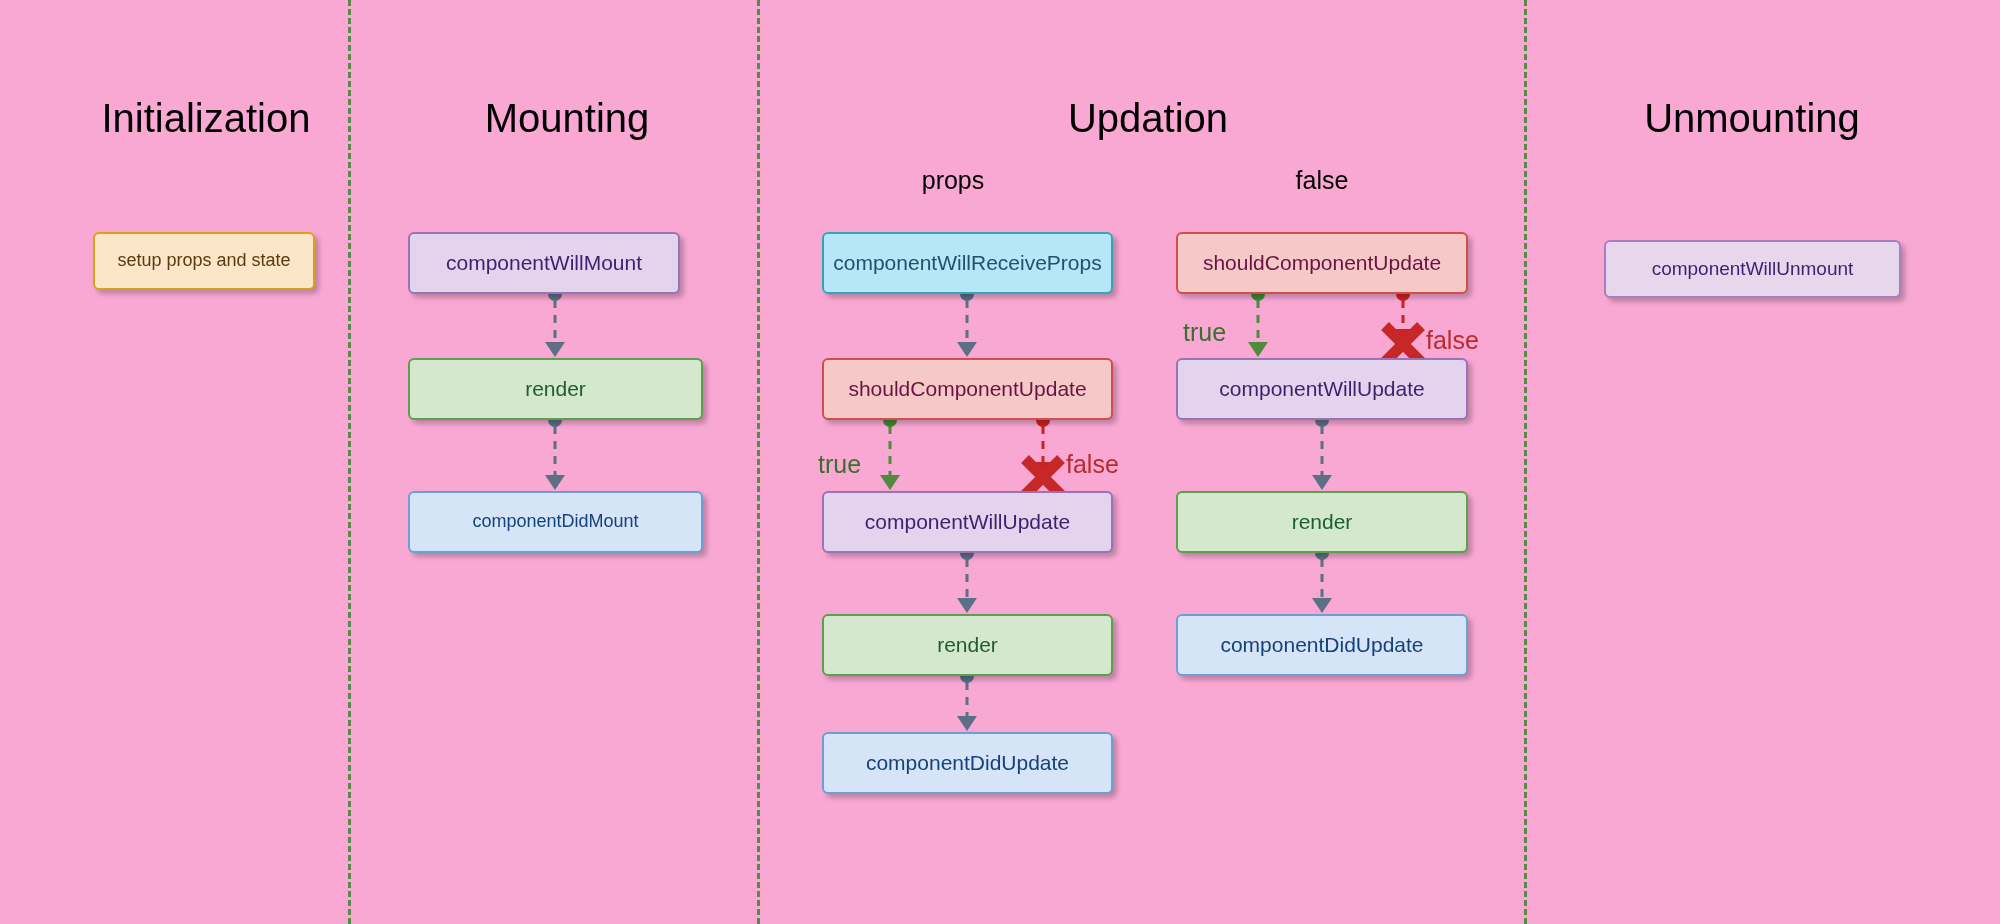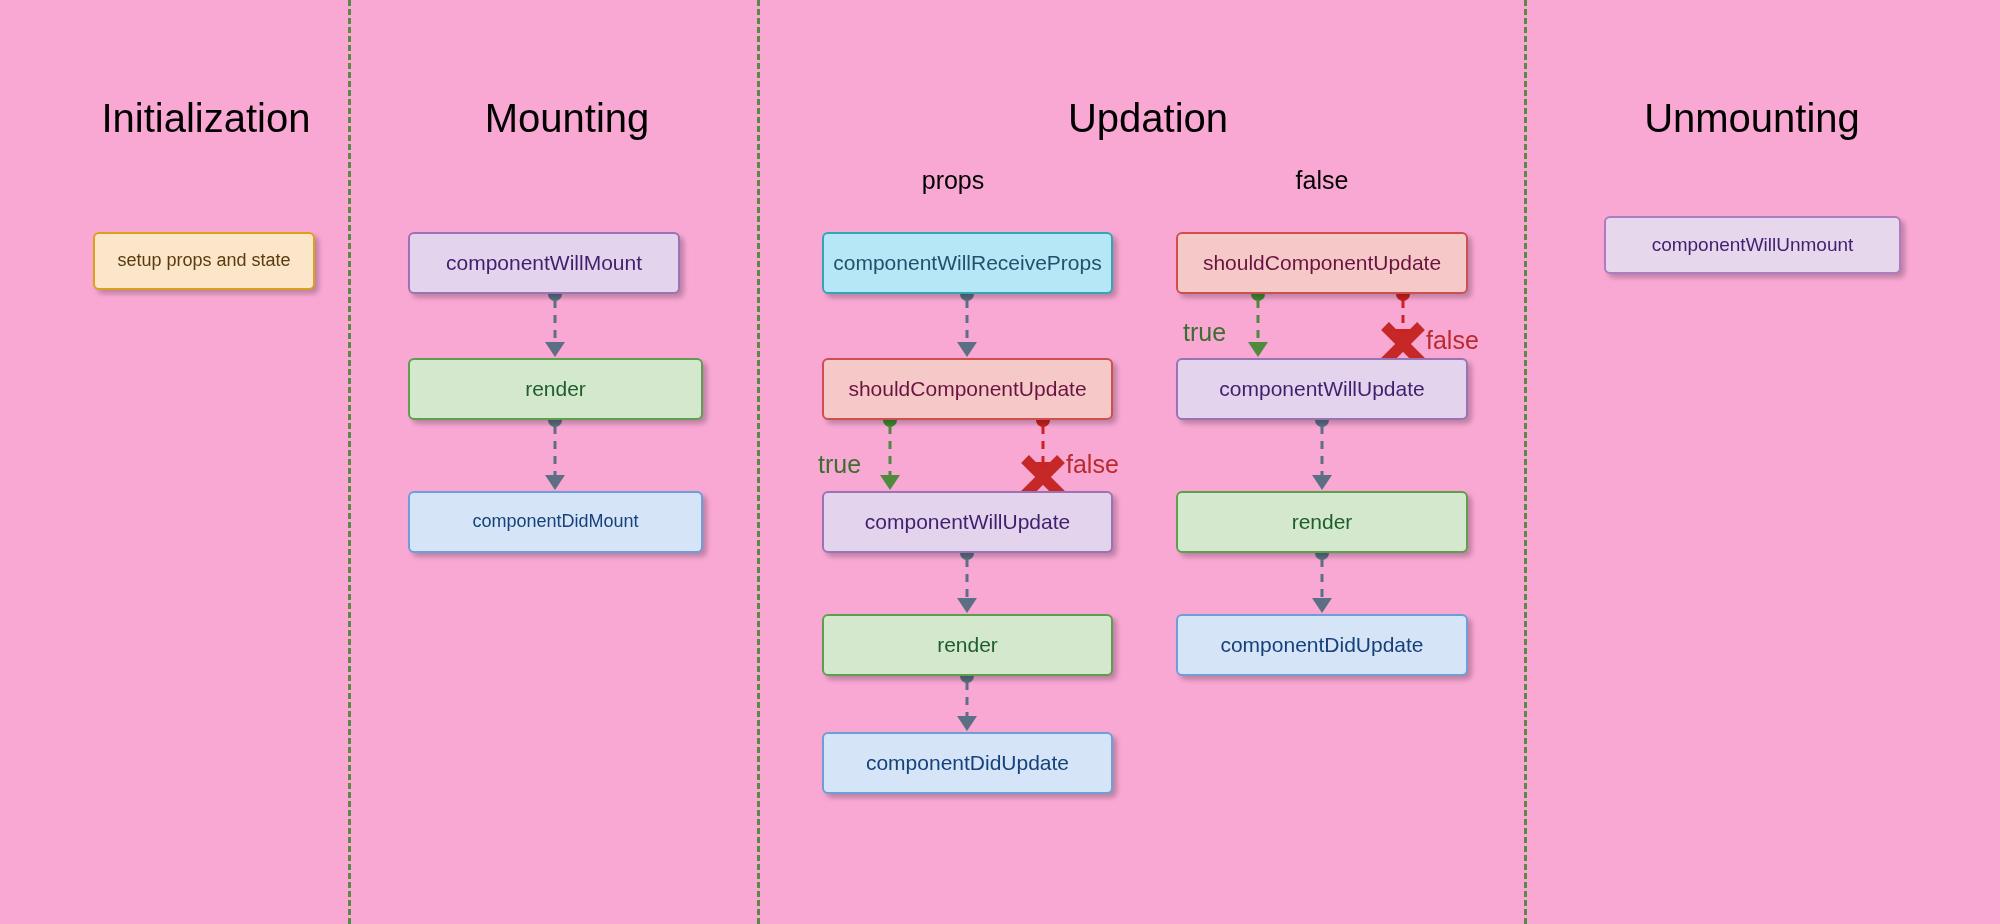--- a/index.html
+++ b/index.html
@@ -190,21 +190,21 @@
       <div class="node n-blue" style="left: 408px; top: 491px; width: 295px; height: 62px; font-size: 18px;">componentDidMount</div>
       <div class="node n-cyan" style="left: 822px; top: 232px; width: 291px; height: 62px; font-size: 21px;">componentWillReceiveProps</div>
       <div class="node n-red" style="left: 822px; top: 358px; width: 291px; height: 62px; font-size: 21px;">shouldComponentUpdate</div>
       <div class="node n-purple" style="left: 822px; top: 491px; width: 291px; height: 62px; font-size: 21px;">componentWillUpdate</div>
       <div class="node n-green" style="left: 822px; top: 614px; width: 291px; height: 62px; font-size: 21px;">render</div>
       <div class="node n-blue" style="left: 822px; top: 732px; width: 291px; height: 62px; font-size: 21px;">componentDidUpdate</div>
       <div class="node n-red" style="left: 1176px; top: 232px; width: 292px; height: 62px; font-size: 21px;">shouldComponentUpdate</div>
       <div class="node n-purple" style="left: 1176px; top: 358px; width: 292px; height: 62px; font-size: 21px;">componentWillUpdate</div>
       <div class="node n-green" style="left: 1176px; top: 491px; width: 292px; height: 62px; font-size: 21px;">render</div>
       <div class="node n-blue" style="left: 1176px; top: 614px; width: 292px; height: 62px; font-size: 21px;">componentDidUpdate</div>
-      <div class="node n-lilac" style="left: 1604px; top: 216px; width: 297px; height: 58px; font-size: 19px;">componentWillUnmount</div>
+      <div class="node n-lilac" style="left: 1604px; top: 240px; width: 297px; height: 58px; font-size: 19px;">componentWillUnmount</div>
     </div>
   <div id="labels-layer">
       <div class="branch-label lbl-true" style="left: 818px; top: 452px;">true</div>
       <div class="branch-label lbl-false" style="left: 1066px; top: 452px;">false</div>
       <div class="branch-label lbl-true" style="left: 1183px; top: 320px;">true</div>
       <div class="branch-label lbl-false" style="left: 1426px; top: 328px;">false</div>
     </div>
 </div>
 
 </body></html>

